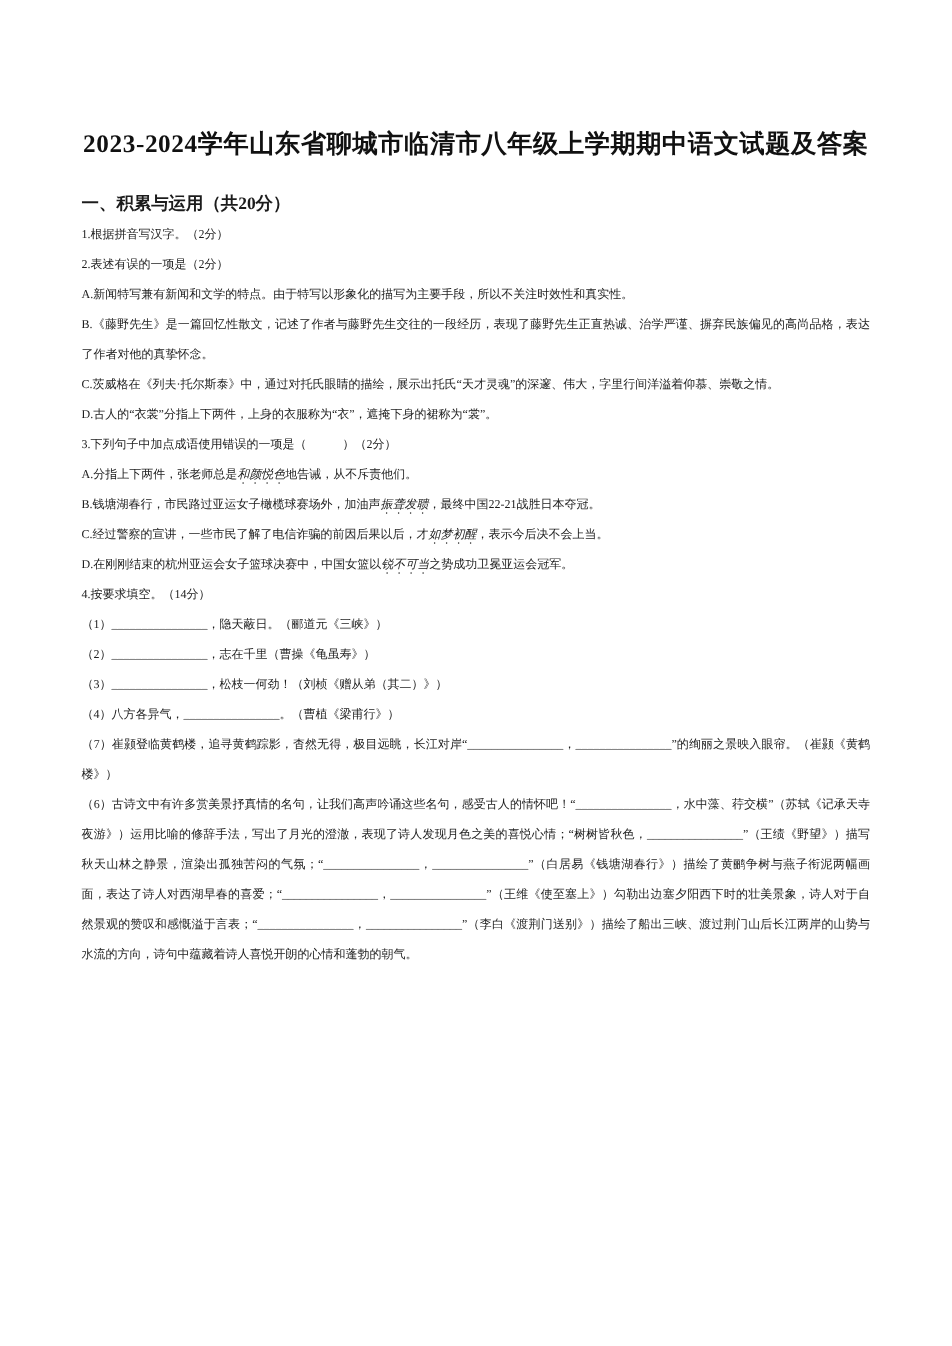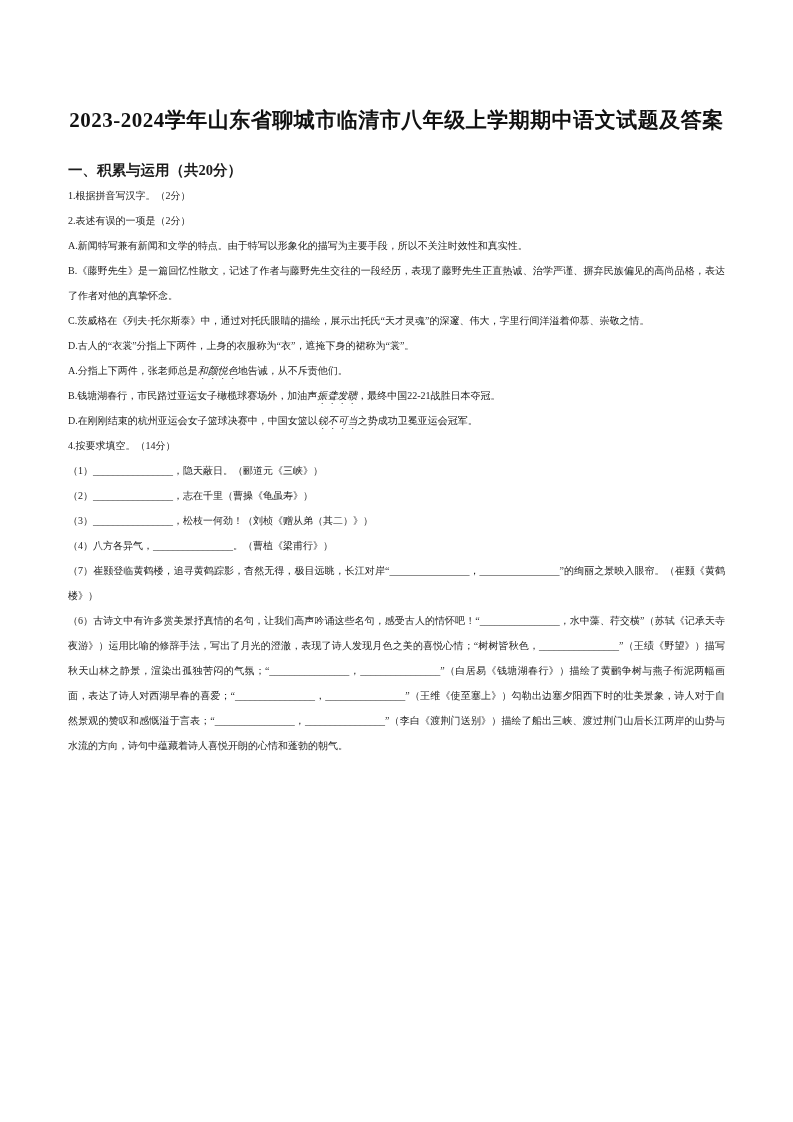--- a/index.html
+++ b/index.html
@@ -50,22 +50,24 @@
     <p class="line heading">一、积累与运用（共20分）</p>
 
     <p class="line">1.根据拼音写汉字。（2分）</p>
 
     <p class="line">2.表述有误的一项是（2分）</p>
     <p class="line">A.新闻特写兼有新闻和文学的特点。由于特写以形象化的描写为主要手段，所以不关注时效性和真实性。</p>
     <p class="line">B.《藤野先生》是一篇回忆性散文，记述了作者与藤野先生交往的一段经历，表现了藤野先生正直热诚、治学严谨、摒弃民族偏见的高尚品格，表达了作者对他的真挚怀念。</p>
     <p class="line">C.茨威格在《列夫·托尔斯泰》中，通过对托氏眼睛的描绘，展示出托氏“天才灵魂”的深邃、伟大，字里行间洋溢着仰慕、崇敬之情。</p>
     <p class="line">D.古人的“衣裳”分指上下两件，上身的衣服称为“衣”，遮掩下身的裙称为“裳”。</p>
 
+    <p class="line">3.下列句子中加点成语使用错误的一项是（　　　）（2分）</p>
     <p class="line"><span>A.分指上下两件，张老师总是</span><span class="emdots">和颜悦色</span><span>地告诫，从不斥责他们。</span></p>
     <p class="line"><span>B.钱塘湖春行，市民路过亚运女子橄榄球赛场外，加油声</span><span class="emdots">振聋发聩</span><span>，最终中国22-21战胜日本夺冠。</span></p>
+    <p class="line"><span>C.经过警察的宣讲，一些市民了解了电信诈骗的前因后果以后，才</span><span class="emdots">如梦初醒</span><span>，表示今后决不会上当。</span></p>
     <p class="line"><span>D.在刚刚结束的杭州亚运会女子篮球决赛中，中国女篮以</span><span class="emdots">锐不可当</span><span>之势成功卫冕亚运会冠军。</span></p>
 
     <p class="line">4.按要求填空。（14分）</p>
     <p class="line">（1）________________，隐天蔽日。（郦道元《三峡》）</p>
     <p class="line">（2）________________，志在千里（曹操《龟虽寿》）</p>
     <p class="line">（3）________________，松枝一何劲！（刘桢《赠从弟（其二）》）</p>
     <p class="line">（4）八方各异气，________________。（曹植《梁甫行》）</p>
     <p class="line">（7）崔颢登临黄鹤楼，追寻黄鹤踪影，杳然无得，极目远眺，长江对岸“________________，________________”的绚丽之景映入眼帘。（崔颢《黄鹤楼》）</p>
     <p class="line">（6）古诗文中有许多赏美景抒真情的名句，让我们高声吟诵这些名句，感受古人的情怀吧！“________________，水中藻、荇交横”（苏轼《记承天寺夜游》）运用比喻的修辞手法，写出了月光的澄澈，表现了诗人发现月色之美的喜悦心情；“树树皆秋色，________________”（王绩《野望》）描写秋天山林之静景，渲染出孤独苦闷的气氛；“________________，________________”（白居易《钱塘湖春行》）描绘了黄鹂争树与燕子衔泥两幅画面，表达了诗人对西湖早春的喜爱；“________________，________________”（王维《使至塞上》）勾勒出边塞夕阳西下时的壮美景象，诗人对于自然景观的赞叹和感慨溢于言表；“________________，________________”（李白《渡荆门送别》）描绘了船出三峡、渡过荆门山后长江两岸的山势与水流的方向，诗句中蕴藏着诗人喜悦开朗的心情和蓬勃的朝气。</p>
 

